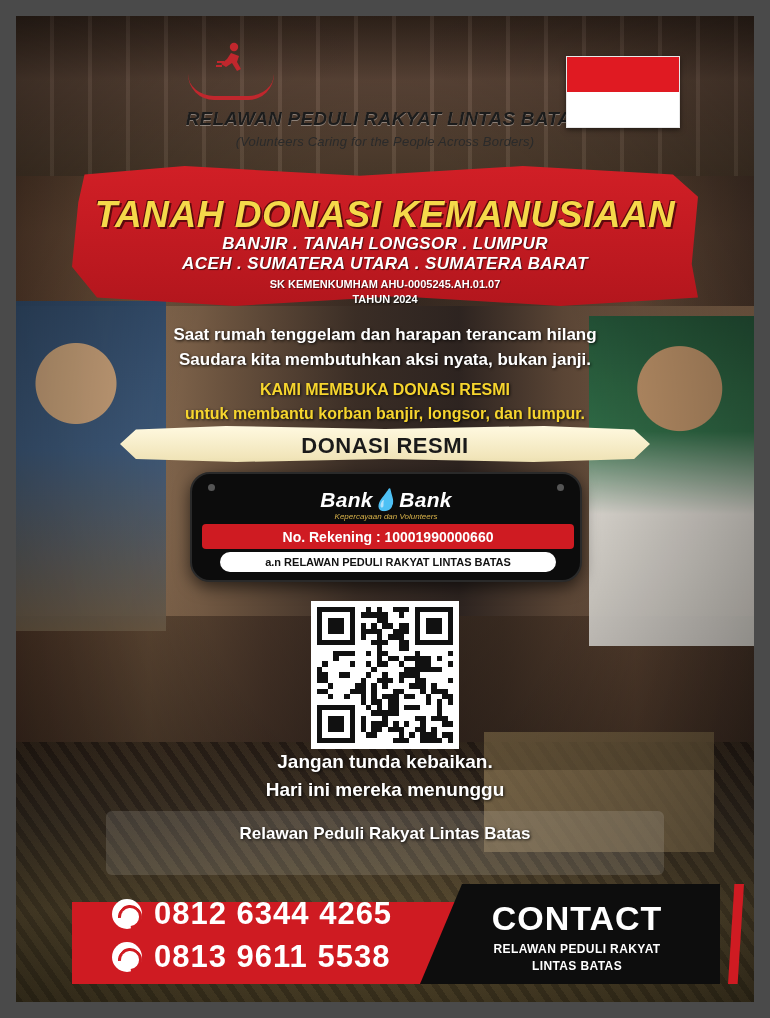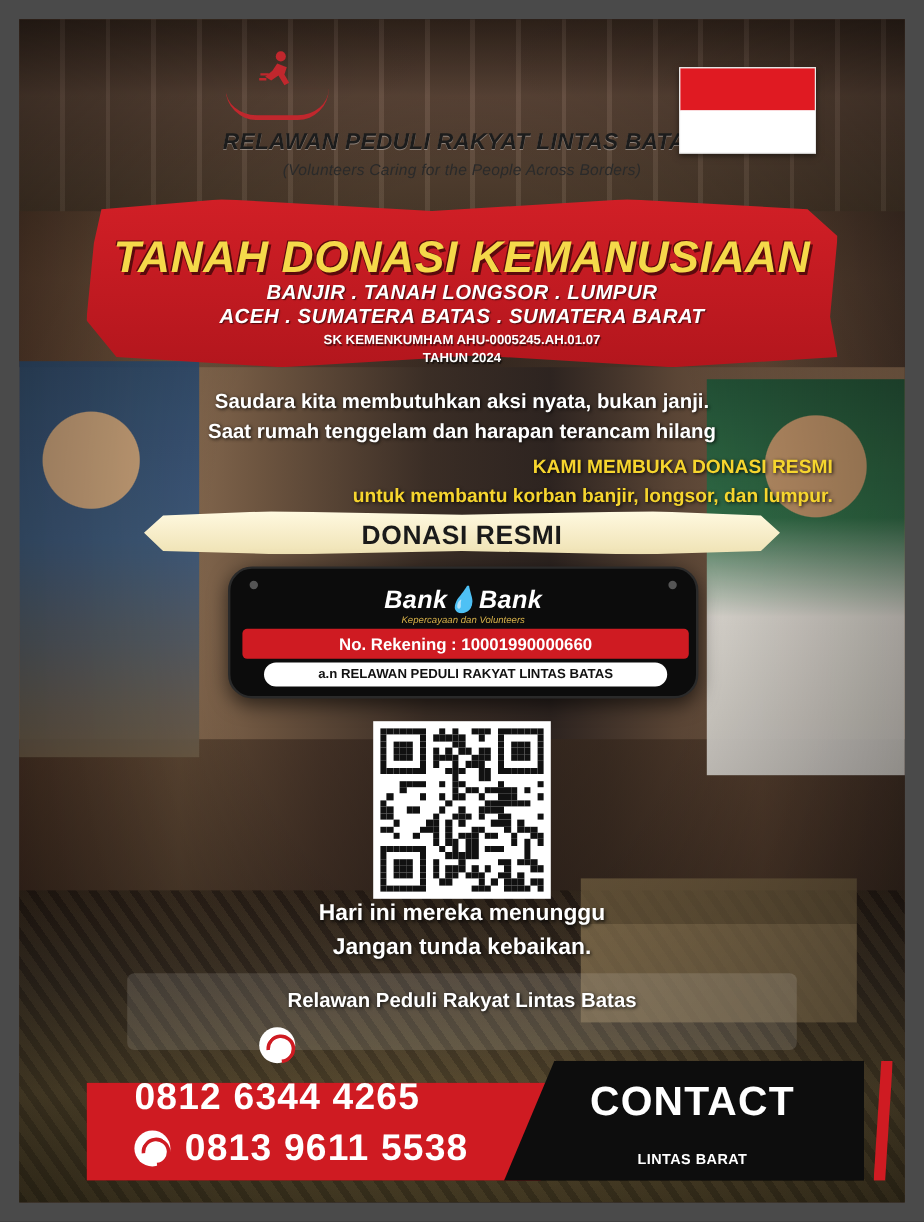--- a/index.html
+++ b/index.html
@@ -133,21 +133,21 @@
 
   
   .lead {
     position:absolute; left:60px; top:306px; width:618px;
     text-align:center; color:#ffffff;
     font-size:17px; font-weight:bold; line-height:25px;
     text-shadow: 1px 1px 3px rgba(0,0,0,.85);
   }
   .highlight {
     position:absolute; left:60px; top:362px; width:618px;
-    text-align:right; color:#f6d52e;
+    text-align:center; color:#f6d52e;
     font-size:16px; font-weight:bold; line-height:24px;
     text-shadow: 1px 1px 3px rgba(0,0,0,.85);
   }
 
   
   .ribbon {
     position:absolute; left:104px; top:410px; width:530px; height:36px;
     background: linear-gradient(180deg,#fff9e0 0%, #efe2b4 100%);
     clip-path: polygon(3% 10%, 20% 0%, 50% 8%, 80% 0%, 97% 10%, 100% 50%, 97% 92%, 78% 100%, 50% 92%, 22% 100%, 3% 92%, 0% 50%);
     box-shadow: 0 3px 10px rgba(0,0,0,.5);
@@ -230,21 +230,21 @@
   .footer-black {
     position:absolute; right:34px; bottom:18px; width:300px; height:100px;
     background:#0d0d0d;
     clip-path: polygon(14% 0, 100% 0, 100% 100%, 0% 100%);
     box-shadow: 0 4px 12px rgba(0,0,0,.5);
   }
   .phone-row {
     position:absolute; display:flex; align-items:center; gap:12px;
     left:96px;
   }
-  .phone-row.p1 { bottom:72px;flex-direction:column; }
+  .phone-row.p1 { bottom:72px; }
   .phone-row.p2 { bottom:29px; }
   .wa {
     width:30px; height:30px; border-radius:50%;
     background:#ffffff; position:relative; flex:none;
   }
   .wa::after {
     content:""; position:absolute; left:6px; top:6px; width:18px; height:18px;
     border-radius:50%; border:3px solid #cf1b22;
     border-bottom-color: transparent;
     transform: rotate(40deg);
@@ -298,27 +298,27 @@
     <div class="org-sub">(Volunteers Caring for the People Across Borders)</div>
     <div class="flag">
       <div class="red"></div>
         <div class="white"></div>
     </div>
   </div>
 
   <div class="banner"></div>
   <div class="banner-title">TANAH DONASI KEMANUSIAAN</div>
   <div class="banner-l1">BANJIR . TANAH LONGSOR . LUMPUR</div>
-  <div class="banner-l2">ACEH . SUMATERA BATAS . SUMATERA BARAT</div>
+  <div class="banner-l2">ACEH . SUMATERA UTARA . SUMATERA BARAT</div>
   <div class="banner-sk">SK KEMENKUMHAM AHU-0005245.AH.01.07</div>
   <div class="banner-year">TAHUN 2024</div>
 
   <div class="lead">
+    <div>Saat rumah tenggelam dan harapan terancam hilang</div>
     <div>Saudara kita membutuhkan aksi nyata, bukan janji.</div>
-    <div>Saat rumah tenggelam dan harapan terancam hilang</div>
   </div>
   <div class="highlight">
     <div>KAMI MEMBUKA DONASI RESMI</div>
     <div>untuk membantu korban banjir, longsor, dan lumpur.</div>
   </div>
 
   <div class="ribbon"></div>
   <div class="ribbon-text">DONASI RESMI</div>
 
   <div class="card">
@@ -628,37 +628,38 @@
         <div class="qr-cell" style="left: 5.44px; top: 130.56px; width: 5.44px; height: 5.44px;"></div>
         <div class="qr-cell" style="left: 10.88px; top: 130.56px; width: 5.44px; height: 5.44px;"></div>
         <div class="qr-cell" style="left: 16.32px; top: 130.56px; width: 5.44px; height: 5.44px;"></div>
         <div class="qr-cell" style="left: 21.76px; top: 130.56px; width: 5.44px; height: 5.44px;"></div>
         <div class="qr-cell" style="left: 27.2px; top: 130.56px; width: 5.44px; height: 5.44px;"></div>
         <div class="qr-cell" style="left: 32.64px; top: 130.56px; width: 5.44px; height: 5.44px;"></div>
       </div>
   </div>
 
   <div class="closing">
+    <div>Jangan tunda kebaikan.</div>
     <div>Hari ini mereka menunggu</div>
-    <div>Jangan tunda kebaikan.</div>
   </div>
   <div class="org-block"></div>
   <div class="org-line1">Relawan Peduli Rakyat Lintas Batas</div>
 
   <div class="footer">
     <div class="footer-red"></div>
     <div class="footer-black"></div>
     <div class="footer-accent"></div>
 
     <div class="phone-row p1">
       <div class="wa"></div>
       <div class="phone-num">0812 6344 4265</div>
     </div>
     <div class="phone-row p2">
       <div class="wa"></div>
       <div class="phone-num">0813 9611 5538</div>
     </div>
 
     <div class="contact-title">CONTACT</div>
-    <div class="contact-sub2">LINTAS BARAT</div>
+    <div class="contact-sub1">RELAWAN PEDULI RAKYAT</div>
+    <div class="contact-sub2">LINTAS BATAS</div>
   </div>
 
 </div>
 
 </body></html>

